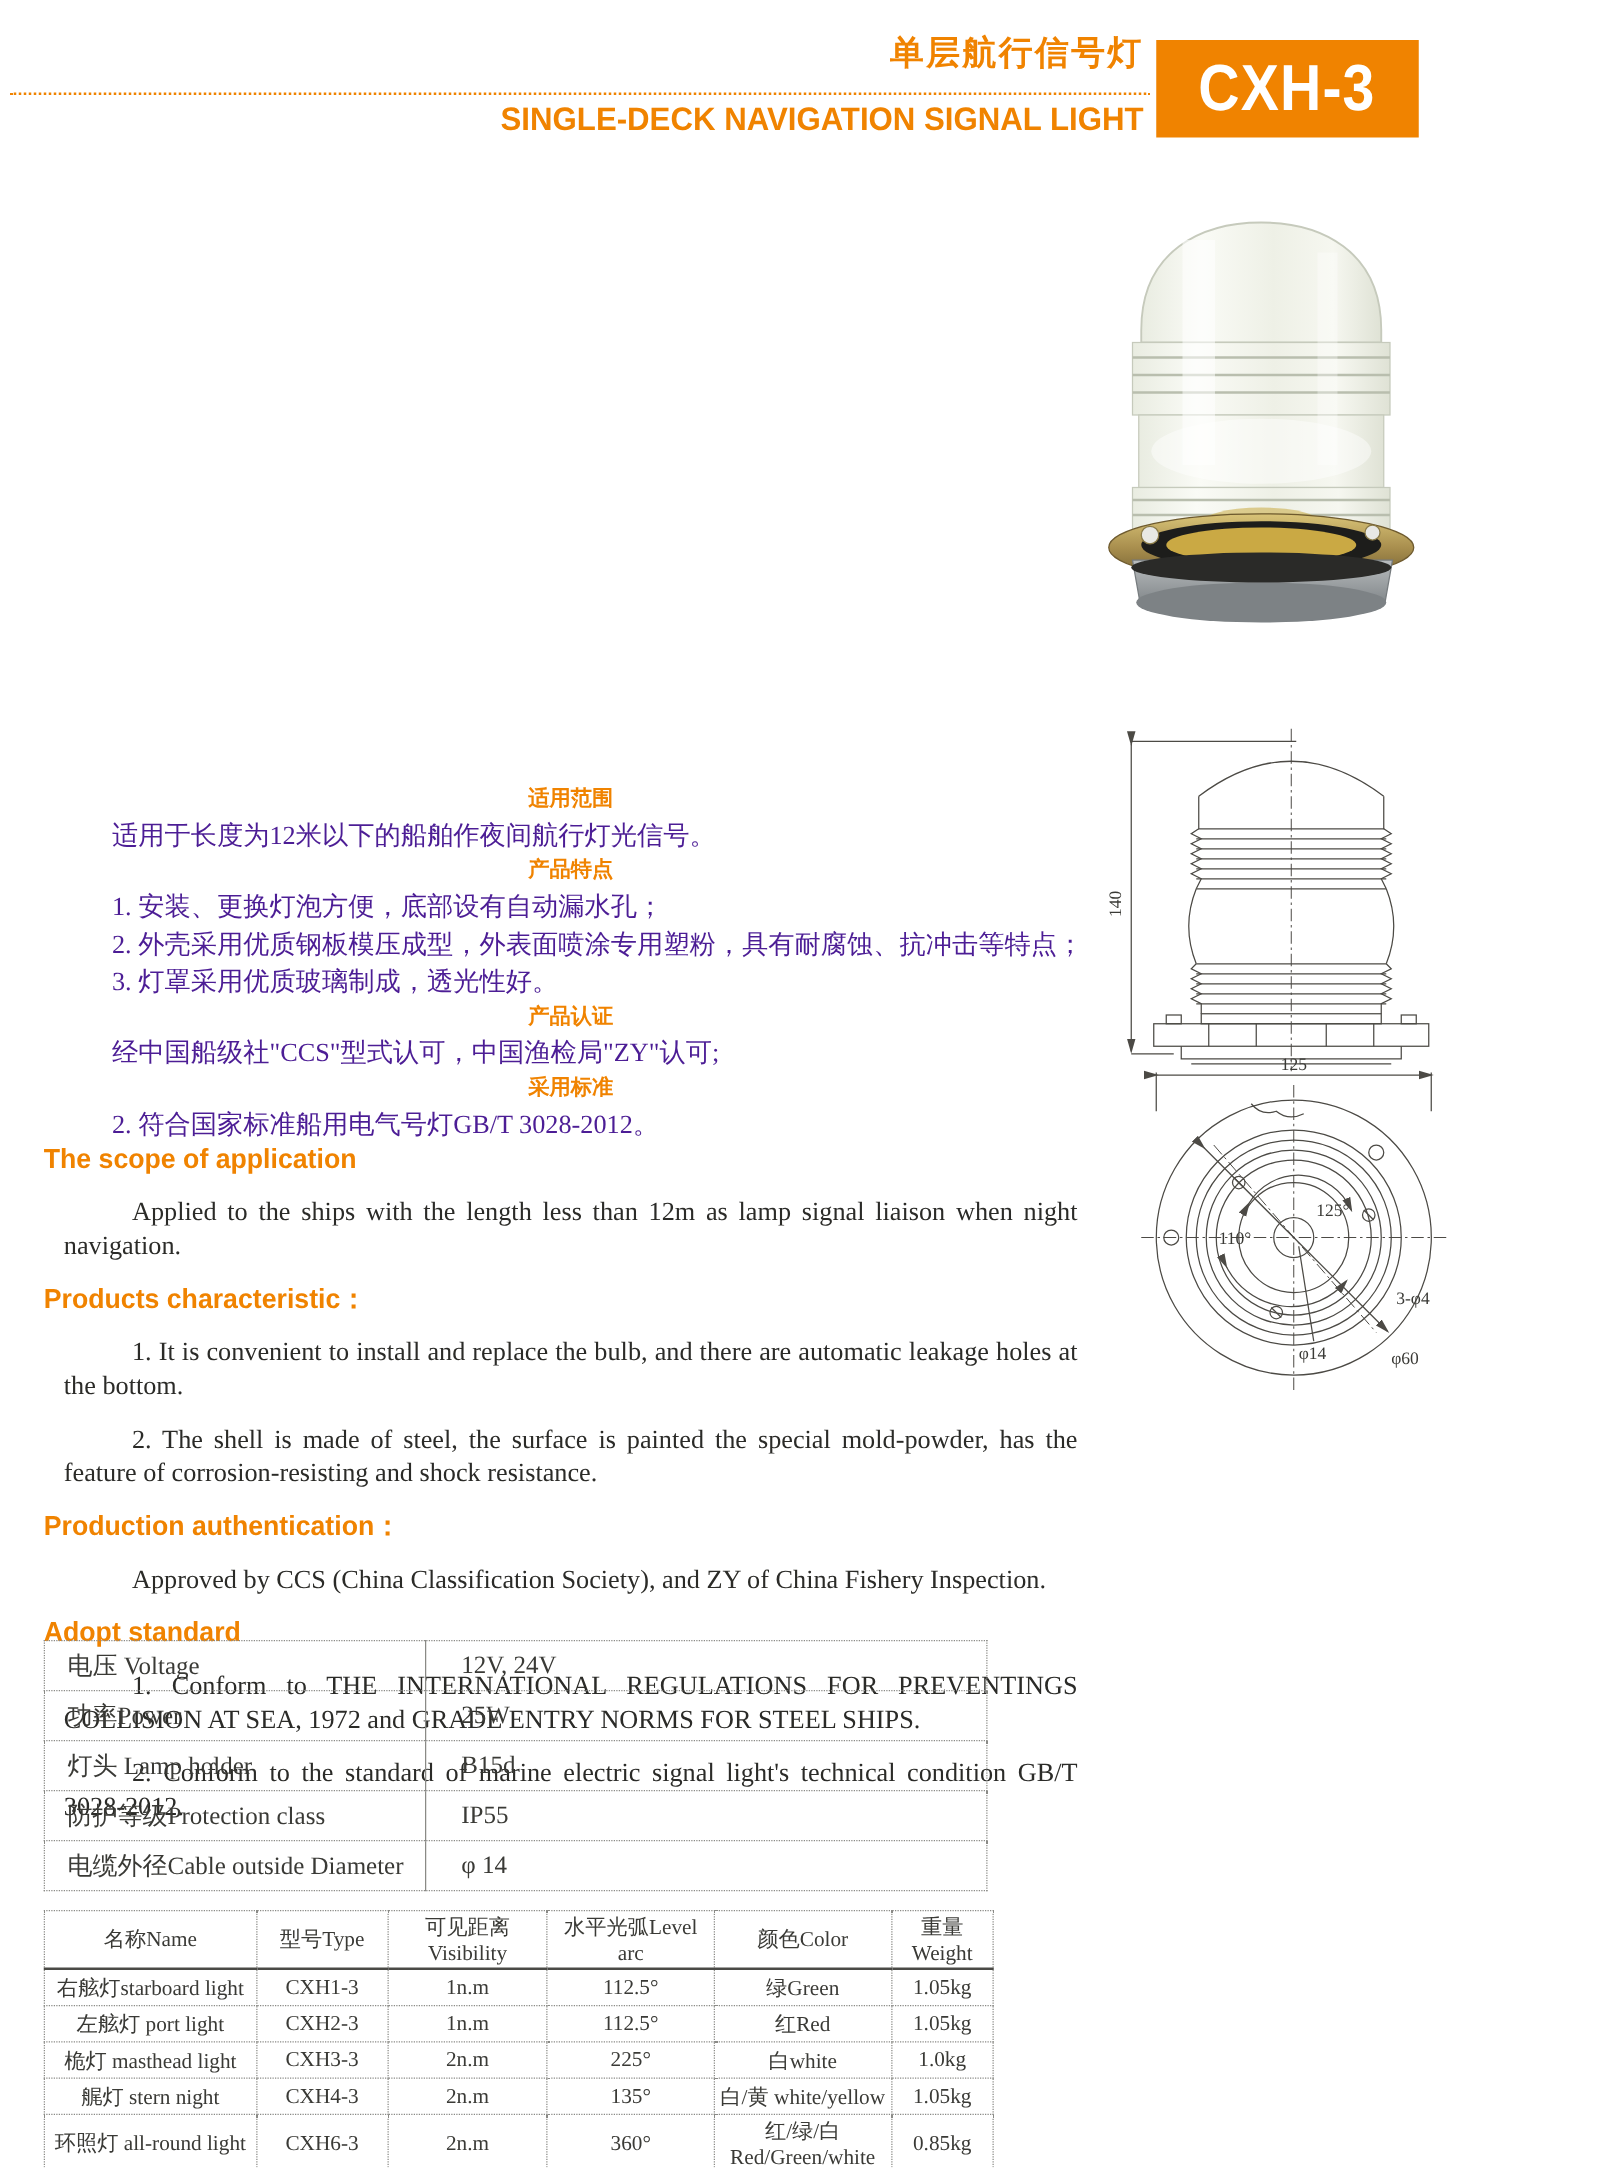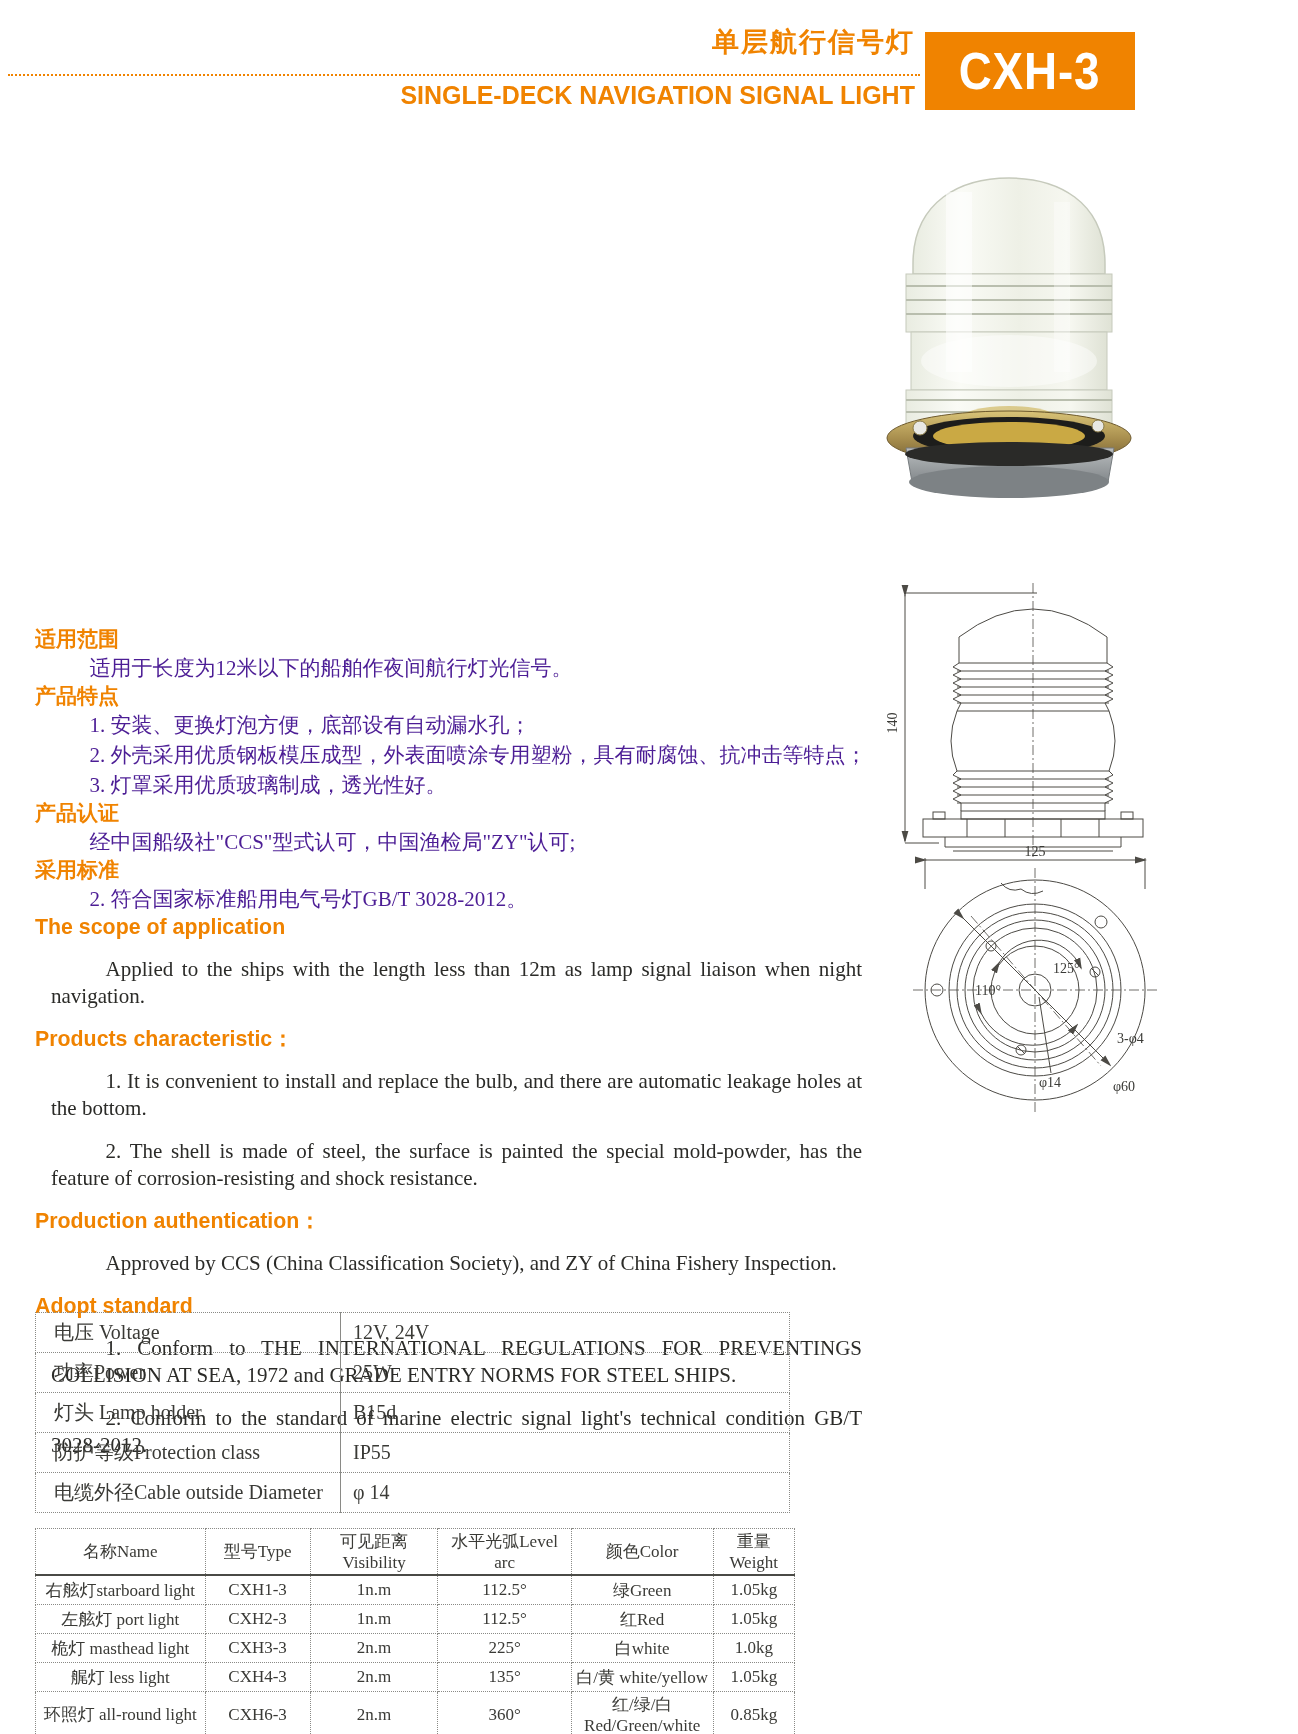--- a/index.html
+++ b/index.html
@@ -13,33 +13,33 @@
   .title-en{position:absolute;top:80px;right:383px;font-family:"Liberation Sans","DejaVu Sans",sans-serif;
             font-weight:bold;font-size:26px;color:#f08300;letter-spacing:0px;white-space:nowrap;
             transform:scaleX(.96);transform-origin:right;}
   .model-box{position:absolute;left:925px;top:32px;width:210px;height:78px;background:#f08300;
              display:flex;align-items:center;justify-content:center;}
   .model-box span{font-family:"Liberation Sans","DejaVu Sans",sans-serif;font-weight:bold;font-size:52px;
                   color:#ffffff;letter-spacing:1px;transform:scaleX(.88);}
 
   
   .content{position:absolute;left:35px;top:626px;width:843px;}
-  .h-cn{font-family:"DejaVu Sans","Liberation Sans",sans-serif;font-weight:bold;font-size:21px;
-        color:#f08300;line-height:27px;margin:0;}
+  .h-cn{font-family:"DejaVu Sans","Liberation Sans",sans-serif;font-weight:bold;font-size:17px;
+        color:#f08300;line-height:27px;margin:0;text-align:center;}
   .p-cn{font-size:21px;line-height:30px;margin:0;text-indent:2.6em;color:#4c1d95;}
   .h-en{font-family:"Liberation Sans","DejaVu Sans",sans-serif;font-weight:bold;font-size:22px;
         color:#f08300;line-height:26px;margin:0;transform:scaleX(.97);transform-origin:left;}
   .p-en{font-size:21px;line-height:27px;margin:16px;text-indent:2.6em;text-align:justify;color:#2b2b28;}
 
   
   .spec-table{position:absolute;left:35px;top:1312px;width:755px;border-collapse:collapse;
               font-size:20px;color:#3a3a36;}
   .spec-table td{border:1px dotted #8a8a86;height:37px;}
   .spec-table td.lab{width:285px;padding-left:18px;border-right:1px solid #8a8a86;}
-  .spec-table td.val{padding-left:12px;}
+  .spec-table td.val{padding-left:28px;}
 
   
   .model-table{position:absolute;left:35px;top:1528px;width:760px;border-collapse:collapse;
                font-size:17px;color:#3a3a36;text-align:center;}
   .model-table th{border:1px dotted #8a8a86;border-bottom:2px solid #4a4a46;height:29px;
                   font-weight:normal;font-size:17px;}
   .model-table td{border:1px dotted #8a8a86;height:26px;}
   .c0{width:172px;} .c1{width:105px;} .c2{width:128px;} .c3{width:135px;} .c4{width:140px;} .c5{width:80px;}
 
   
@@ -266,21 +266,21 @@
       </tr>
       <tr>
         <td>桅灯 masthead light</td>
         <td>CXH3-3</td>
         <td>2n.m</td>
         <td>225°</td>
         <td>白white</td>
         <td>1.0kg</td>
       </tr>
       <tr>
-        <td>艉灯 less light</td>
+        <td>艉灯 stern night</td>
         <td>CXH4-3</td>
         <td>2n.m</td>
         <td>135°</td>
         <td>白/黄 white/yellow</td>
         <td>1.05kg</td>
       </tr>
       <tr>
         <td>环照灯 all-round light</td>
         <td>CXH6-3</td>
         <td>2n.m</td>

